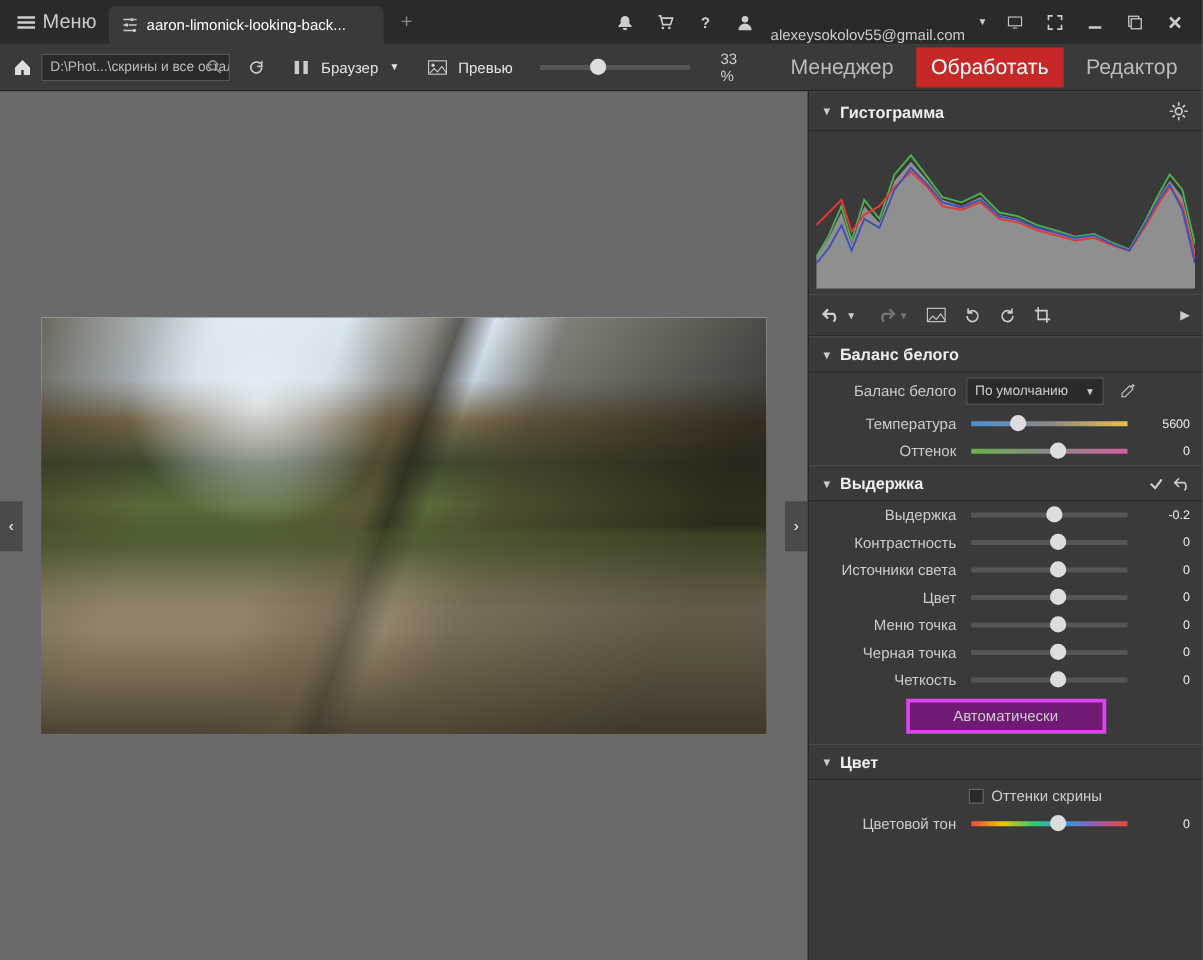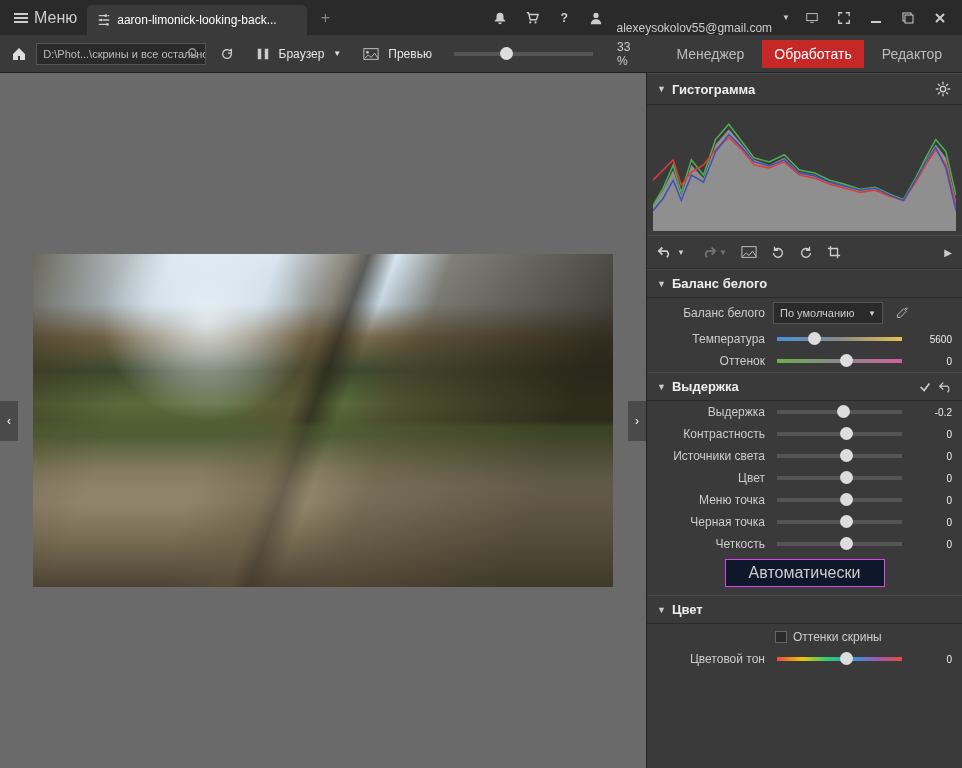--- a/index.html
+++ b/index.html
@@ -15,21 +15,21 @@
 .title-right .ico { width:28px; height:28px; display:flex; align-items:center; justify-content:center; color:#ccc; cursor:pointer; }
 .user-email { font-size:12px; color:#ccc; padding:0 2px;margin-top:20px; }
 .toolbar { background:#3a3a3a; height:38px; display:flex; align-items:center; gap:6px; padding:0 8px; border-bottom:1px solid #222; }
 .home-ico { width:24px; height:24px; display:flex; align-items:center; justify-content:center; cursor:pointer; }
 .path-box { background:#2a2a2a; border:1px solid #555; height:22px; width:180px; display:flex; align-items:center; padding:0 24px 0 6px; color:#bbb; font-size:11px; position:relative; overflow:hidden; white-space:nowrap; }
 .path-box .search-ico { position:absolute; right:4px; top:3px; }
 .tbtn { display:flex; align-items:center; gap:9px; padding:4px 8px; color:#e5e5e5; cursor:pointer; font-size:12px; }
 .zoom-slider { width:150px; height:4px; background:#555; position:relative; margin:0 8px; }
 .zoom-slider .thumb { position:absolute; top:-5px; width:13px; height:13px; border-radius:50%; background:#ddd; }
 .zoom-pct { color:#ccc; font-size:12px; padding:0 10px; }
-.mode-btn { padding:6px 12px; color:#bbb; font-size:14px; cursor:pointer; }
+.mode-btn { padding:6px 12px; color:#bbb; font-size:17px; cursor:pointer; }
 .mode-btn.active { background:#c62828; color:#fff; }
 .main { display:flex; height:calc(100% - 73px); }
 .canvas-area { flex:1; background:#6a6a6a; position:relative; overflow:hidden; display:flex; align-items:center; justify-content:center; }
 .canvas-left-arrow, .canvas-right-arrow { position:absolute; top:50%; transform:translateY(-50%); background:rgba(0,0,0,.3); width:18px; height:40px; display:flex; align-items:center; justify-content:center; color:#fff; cursor:pointer; }
 .canvas-left-arrow { left:0; } .canvas-right-arrow { right:0; }
 .preview-img { width:580px; height:333px; background:linear-gradient(180deg,#d8e6f0 0%,#c4d4e0 15%,#7a6b4f 25%,#3d4a2f 35%,#5a6b3a 45%,#4a5530 55%,#8a7b5f 65%,#9a8b6f 75%,#7a6b4f 85%,#3a3328 100%); position:relative; overflow:hidden; }
 .preview-img::before { content:""; position:absolute; inset:0; background:radial-gradient(ellipse 30% 50% at 30% 20%,rgba(240,248,255,.8),transparent 60%),linear-gradient(110deg,rgba(60,50,30,.7) 0%,transparent 20%,transparent 35%,rgba(90,75,50,.6) 45%,rgba(40,35,25,.7) 48%,transparent 52%,rgba(70,60,40,.6) 60%,rgba(35,30,20,.8) 85%); }
 .preview-img::after { content:""; position:absolute; inset:0; background:linear-gradient(180deg,transparent 50%,rgba(80,100,50,.4) 52%,rgba(140,130,110,.5) 70%,rgba(100,90,70,.4) 100%); }
 .sidebar { width:316px; background:#3a3a3a; overflow-y:auto; border-left:1px solid #222; }
 .panel-header { background:#3a3a3a; padding:6px 10px; display:flex; align-items:center; gap:6px; border-top:1px solid #4a4a4a; border-bottom:1px solid #2a2a2a; font-size:13px; font-weight:bold; color:#eee; }
@@ -44,21 +44,21 @@
 .param-row { display:flex; align-items:center; padding:4px 10px; gap:8px; }
 .param-label { width:108px; text-align:right; font-size:12px; color:#ccc; }
 .param-slider { flex:1; height:4px; background:#555; position:relative; margin:0 4px; }
 .param-slider.temp { background:linear-gradient(90deg,#4a90d9,#888,#e8c050); }
 .param-slider.tint { background:linear-gradient(90deg,#6ab04c,#888,#d35fa0); }
 .param-slider.hue { background:linear-gradient(90deg,#e74c3c,#f1c40f,#2ecc71,#3498db,#9b59b6,#e74c3c); }
 .param-slider .thumb { position:absolute; top:-5px; width:13px; height:13px; border-radius:50%; background:#ddd; }
 .param-val { width:38px; text-align:right; font-size:10px; color:#eee; }
 .dropdown { background:#2a2a2a; border:1px solid #555; height:22px; width:110px; display:flex; align-items:center; justify-content:space-between; padding:0 6px; font-size:11px; color:#ccc; cursor:pointer; }
 .eyedrop { margin-left:4px; cursor:pointer; }
-.auto-btn { background:#0f172a; border:1px solid #d946ef; padding:4px 20px; font-size:16px; color:#ccc; cursor:pointer; margin:4px auto 8px; display:block; width:160px; text-align:center; }
+.auto-btn { background:#701a75; border:3px solid #d946ef; padding:4px 20px; font-size:12px; color:#ccc; cursor:pointer; margin:4px auto 8px; display:block; width:160px; text-align:center; }
 .checkbox-row { display:flex; align-items:center; gap:6px; padding:6px 10px 4px 128px; font-size:12px; }
 .chk { width:12px; height:12px; border:1px solid #666; background:#2a2a2a; }
 svg { display:block; }
 .gear { width:18px; height:18px; }
 </style>
 </head>
 <body>
 
 <div class="titlebar">
   <div class="menu-btn">

